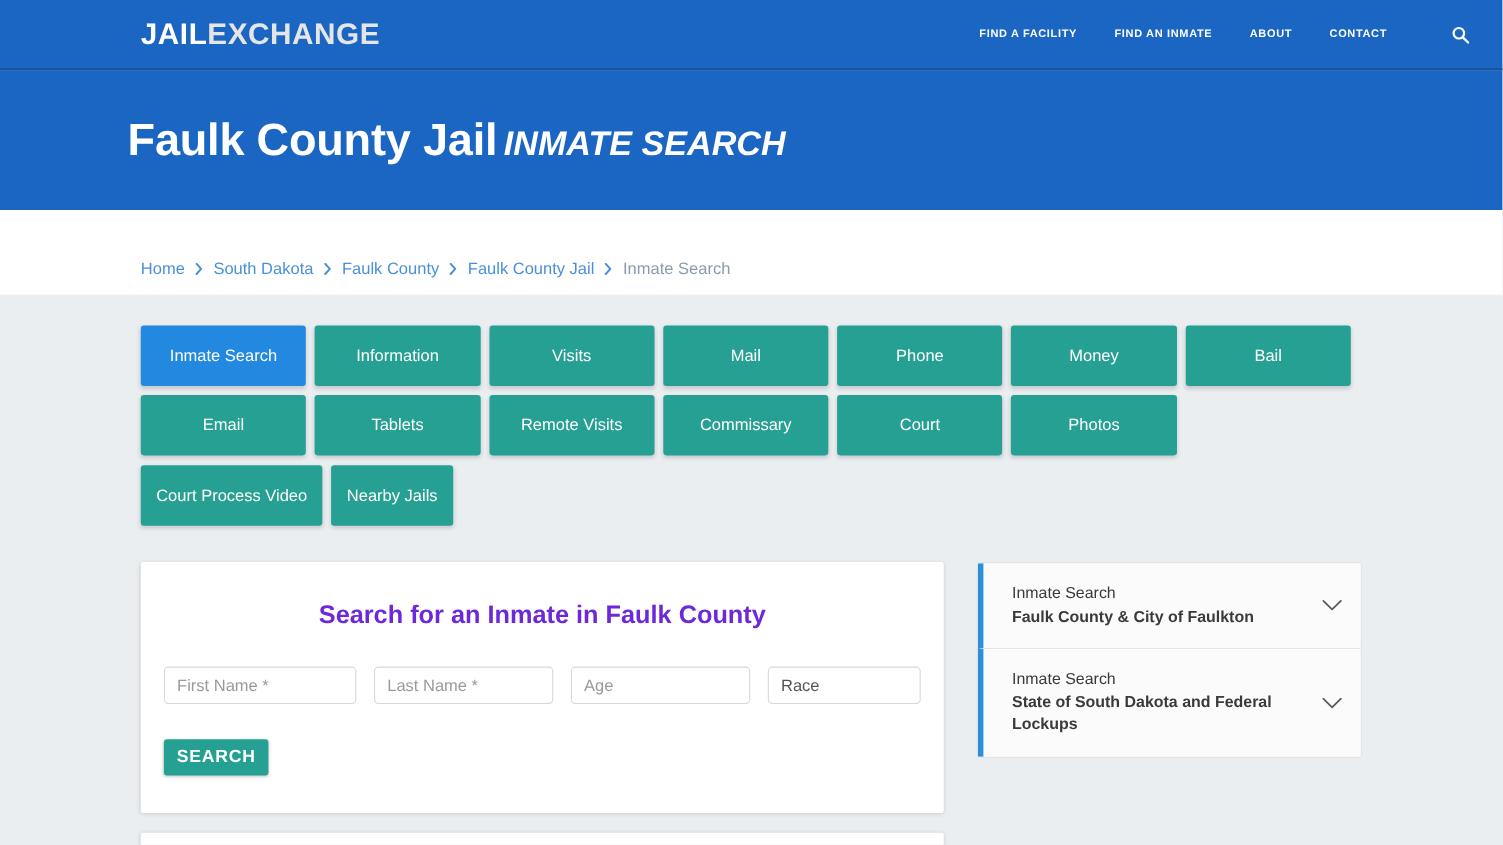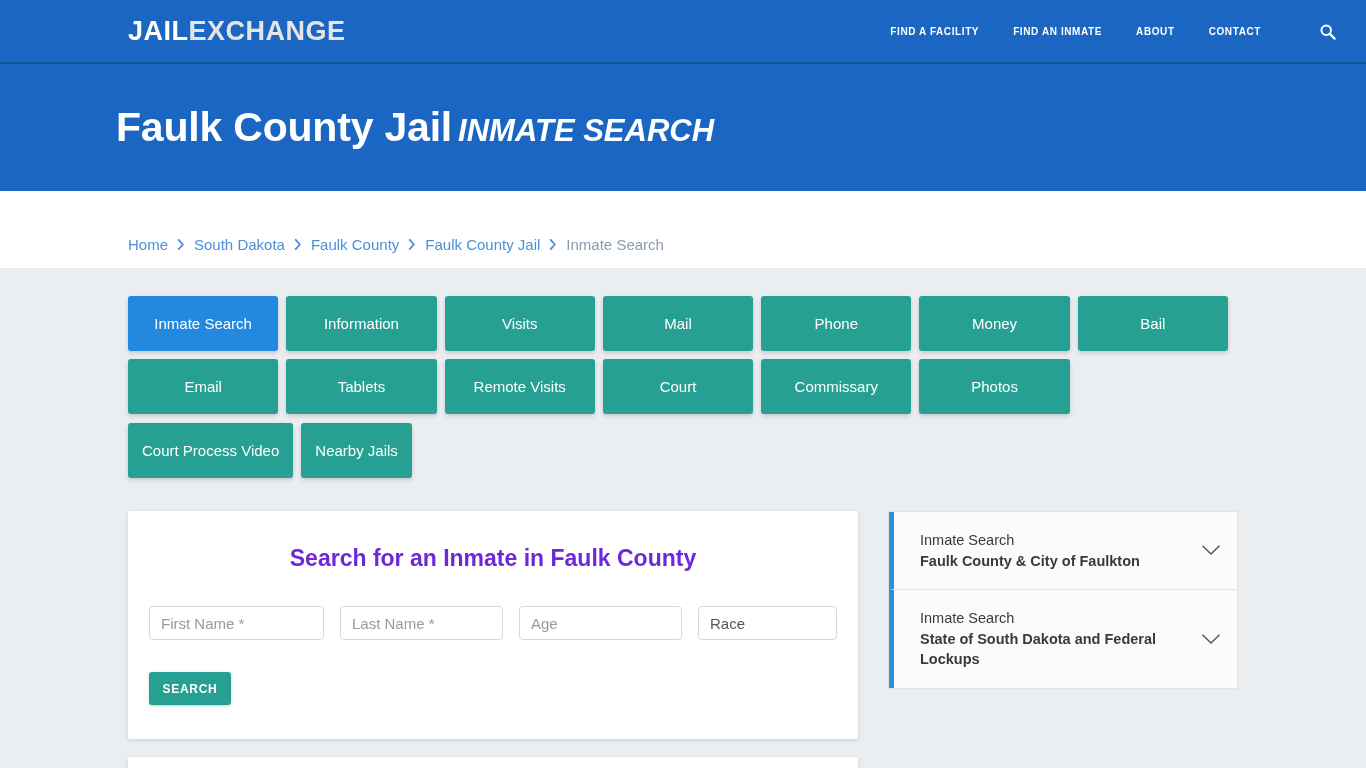--- a/index.html
+++ b/index.html
@@ -203,23 +203,23 @@
     background-size: 6px 6px, 6px 6px;
     background-repeat: no-repeat;
   }
   .searchbtn {
     margin-top: 20px;
     margin-left: 1px;
     background: #25a093;
     color: #fff;
     border: none;
     border-radius: 3px;
-    width: 82px;
+    width: 95px;
     height: 33px;
-    font-size: 12px;
+    font-size: 16px;
     font-weight: bold;
     letter-spacing: 0.7px;
     cursor: pointer;
     font-family: "Liberation Sans", sans-serif;
     box-shadow: 0 1px 3px rgba(0,0,0,.2);
   }
   .card2 {
     margin-top: 18px;
     height: 120px;
   }
@@ -323,22 +323,22 @@
     <div class="tabbtn">Information</div>
     <div class="tabbtn">Visits</div>
     <div class="tabbtn">Mail</div>
     <div class="tabbtn">Phone</div>
     <div class="tabbtn">Money</div>
     <div class="tabbtn">Bail</div>
 
     <div class="tabbtn">Email</div>
     <div class="tabbtn">Tablets</div>
     <div class="tabbtn">Remote Visits</div>
+    <div class="tabbtn">Commissary</div>
     <div class="tabbtn">Court</div>
-    <div class="tabbtn">Commissary</div>
     <div class="tabbtn">Photos</div>
   </div>
 
   <div class="tabrow3">
     <div class="tabbtn">Court Process Video</div>
     <div class="tabbtn">Nearby Jails</div>
   </div>
 
   <div class="cols">
 

